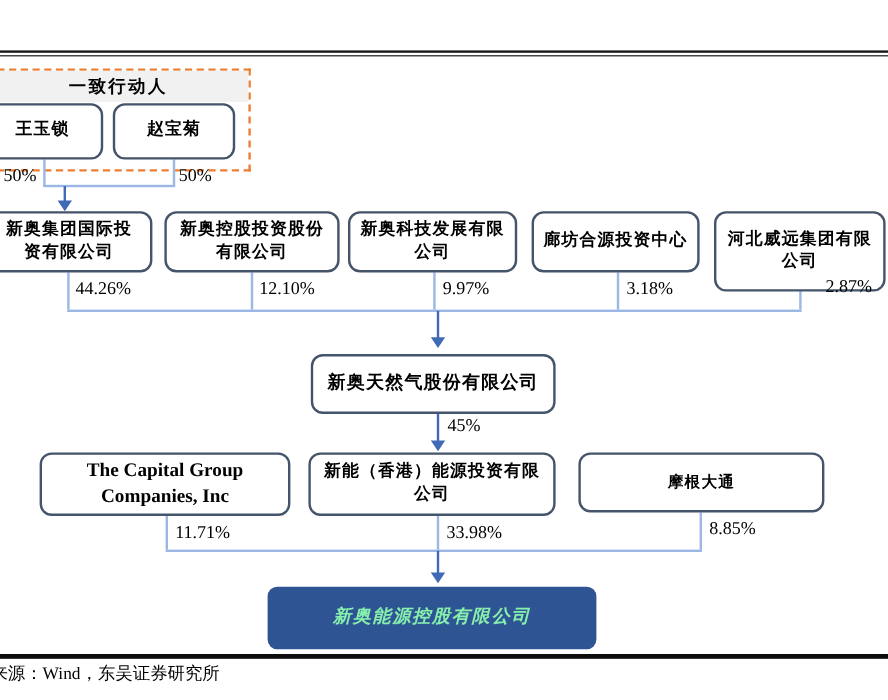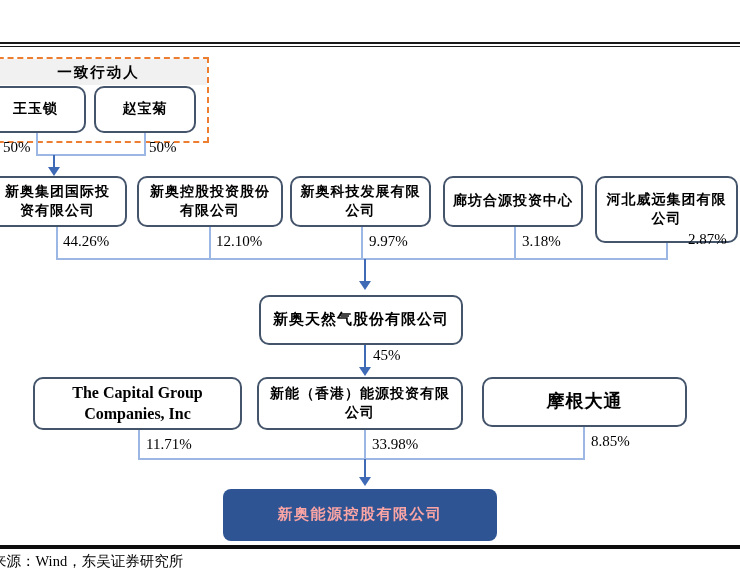--- a/index.html
+++ b/index.html
@@ -14,22 +14,22 @@
   .dashed-group{position:absolute;left:-12px;top:57px;width:221px;height:86px;
                 border:2px dashed var(--dashed-orange,#ED7D31);box-sizing:border-box;background:#fff;}
   .group-strip{position:absolute;left:0;top:0;right:0;height:26px;background:var(--strip-gray,#F1F1F1);
                display:flex;align-items:center;justify-content:center;}
   .group-label{font-size:14.5px;font-weight:bold;letter-spacing:2px;}
   .node{position:absolute;border:2px solid var(--box-border,#44546A);border-radius:10px;background:#fff;
         box-sizing:border-box;display:flex;align-items:center;justify-content:center;
         text-align:center;font-weight:bold;font-size:14px;line-height:1.3;letter-spacing:1px;
         padding:2px 8px;z-index:2;}
   .node-en{letter-spacing:0;font-size:16px;}
-  .node-final{background:var(--brand-fill,#2E5494);color:#fca5a5;border:none;border-radius:8px;
-              font-size:15px;letter-spacing:1.5px;}
+  .node-final{background:var(--brand-fill,#2E5494);color:#86efac;border:none;border-radius:8px;
+              font-size:15px;letter-spacing:1.5px;font-style:italic;}
   .cline{position:absolute;background:var(--connector-blue,#9CB7E3);z-index:1;}
   .aline{position:absolute;background:var(--arrow-blue,#3F6AB5);z-index:1;}
   .arrowhead{position:absolute;width:0;height:0;border-left:6px solid transparent;
              border-right:6px solid transparent;border-top:9px solid var(--arrow-blue,#3F6AB5);z-index:3;}
   .pct{position:absolute;font-size:15px;white-space:nowrap;z-index:2;text-align:right;}
   .source{position:absolute;left:-8px;top:552px;font-size:14.5px;white-space:nowrap;}
 </style>
 </head>
 <body>
 
@@ -94,21 +94,21 @@
   <div class="aline" style="left:364px;top:343px;width:2px;height:26px;"></div>
   <div class="pct" style="left:373px;top:347px;">45%</div>
   <div class="arrowhead" style="left:359px;top:367px;"></div>
 
   <div class="node node-en" style="left:33px;top:377px;width:209px;height:53px;">
     <span>The Capital Group Companies, Inc</span>
   </div>
   <div class="node" style="left:257px;top:377px;width:206px;height:53px;">
     <span>新能（香港）能源投资有限公司</span>
   </div>
-  <div class="node" style="left:482px;top:377px;width:205px;height:50px;font-size:18px;">
+  <div class="node" style="left:482px;top:377px;width:205px;height:50px;font-size:13px;">
     <span>摩根大通</span>
   </div>
 
   <div class="cline" style="left:138px;top:430px;width:2px;height:28px;"></div>
   <div class="cline" style="left:364px;top:430px;width:2px;height:28px;"></div>
   <div class="cline" style="left:583px;top:427px;width:2px;height:31px;"></div>
   <div class="pct" style="left:146px;top:436px;">11.71%</div>
   <div class="pct" style="left:372px;top:436px;">33.98%</div>
   <div class="pct" style="left:591px;top:433px;">8.85%</div>
   <div class="cline" style="left:138px;top:458px;width:447px;height:2px;"></div>

